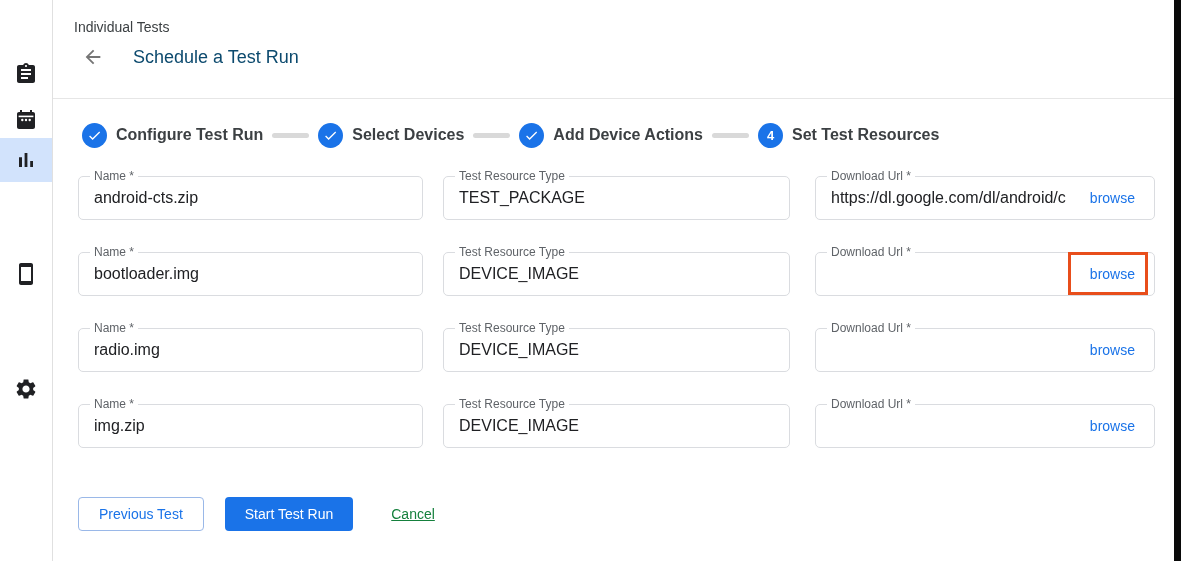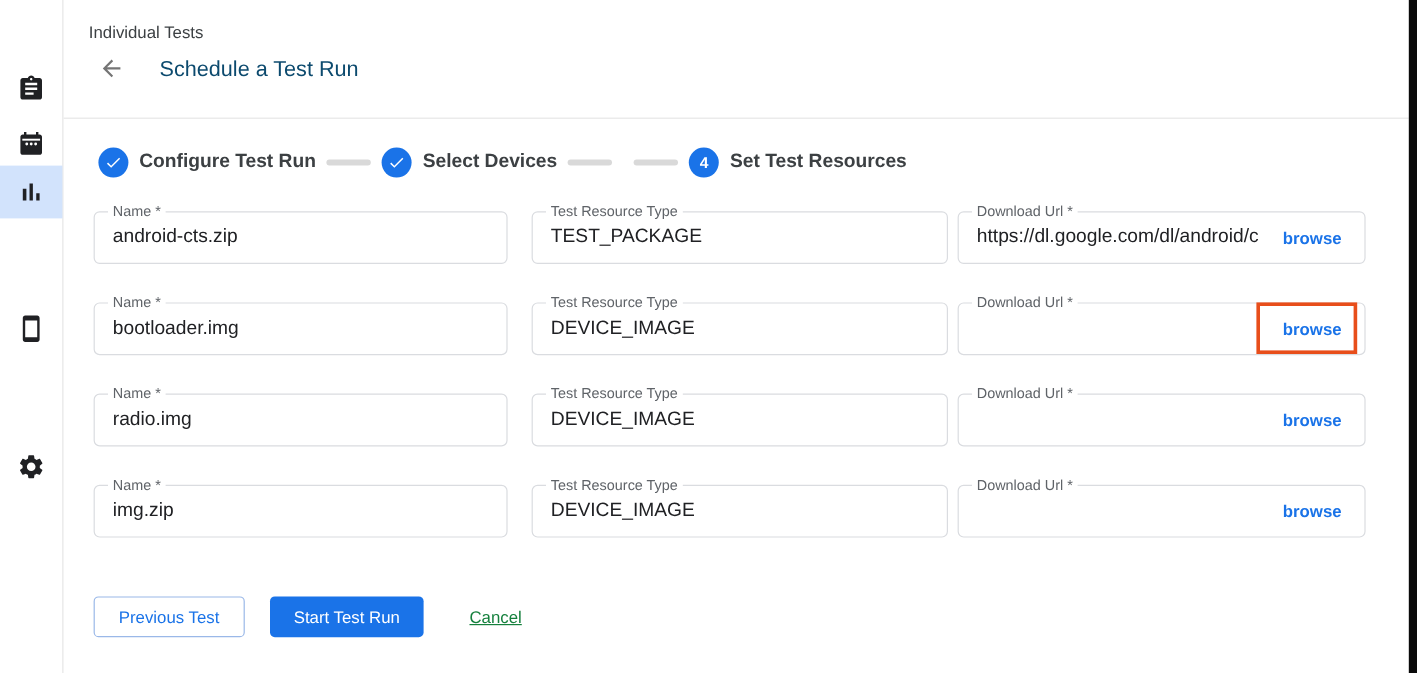--- a/index.html
+++ b/index.html
@@ -41,29 +41,29 @@
   .connector { width:37px; height:5px; border-radius:3px; background:#d9d9d9; margin:0 9px; flex:none; }
 
   
   .form { position:absolute; left:25px; top:0; width:1077px; }
   .form-row { position:absolute; display:flex; }
   .form-row.r0 { top:176px; } .form-row.r1 { top:252px; }
   .form-row.r2 { top:328px; } .form-row.r3 { top:404px; }
   .field { position:relative; height:44px; border:1px solid #dadce0; border-radius:5px;
     background:#fff; display:flex; align-items:center; padding:0 15px; }
   .f-name { width:345px; margin-right:20px; }
-  .f-type { width:347px; margin-right:8px; }
+  .f-type { width:347px; margin-right:25px; }
   .f-url  { width:340px; }
   .field-label { position:absolute; top:-8px; left:11px; background:#fff; padding:0 4px;
     font-size:12px; color:#5f6368; white-space:nowrap; line-height:15px; }
   .field-value { font-size:16px; color:#202124; white-space:nowrap; overflow:hidden;
     flex:1 1 auto; min-width:0; }
   .browse-wrap { position:relative; flex:none; display:flex; align-items:center;
     justify-content:center; height:44px; padding:0 2px; margin-right:-4px; }
-  .browse-link { font-size:14px; color:#1a73e8; font-weight:700; text-decoration:none;
+  .browse-link { font-size:14px; color:#1a73e8; font-weight:400; text-decoration:none;
     cursor:pointer; padding:4px 6px; }
   .browse-wrap.highlighted::after { content:""; position:absolute; left:-14px; right:-5px;
     top:0px; bottom:1px; border:3px solid #e84e1b; pointer-events:none; }
 
   
   .footer { position:absolute; left:25px; top:497px; display:flex; align-items:center; }
   .btn { font-family:"Liberation Sans", sans-serif; font-size:14px; font-weight:500;
     border-radius:4px; cursor:pointer; height:34px; }
   .btn-outline { color:#1a73e8; background:#fff; border:1px solid #9ab8e8; padding:0 20px; }
   .btn-filled { color:#fff; background:#1a73e8; border:none; padding:0 20px; margin-left:21px; }
@@ -133,20 +133,28 @@
       <span class="connector"></span>
       <div class="step">
         <span class="step-circle">
           <svg viewBox="0 0 24 24">
               <path d="M9 16.17 4.83 12l-1.42 1.41L9 19 21 7l-1.41-1.41z"></path>
             </svg>
         </span>
         <span class="step-label">Select Devices</span>
       </div>
       <span class="connector"></span>
+      <div class="step">
+        <span class="step-circle">
+          <svg viewBox="0 0 24 24">
+              <path d="M9 16.17 4.83 12l-1.42 1.41L9 19 21 7l-1.41-1.41z"></path>
+            </svg>
+        </span>
+        <span class="step-label">Add Device Actions</span>
+      </div>
       <span class="connector"></span>
       <div class="step">
         <span class="step-circle">
           <span class="step-num">4</span>
         </span>
         <span class="step-label">Set Test Resources</span>
       </div>
     </div>
 
     <div class="form">

